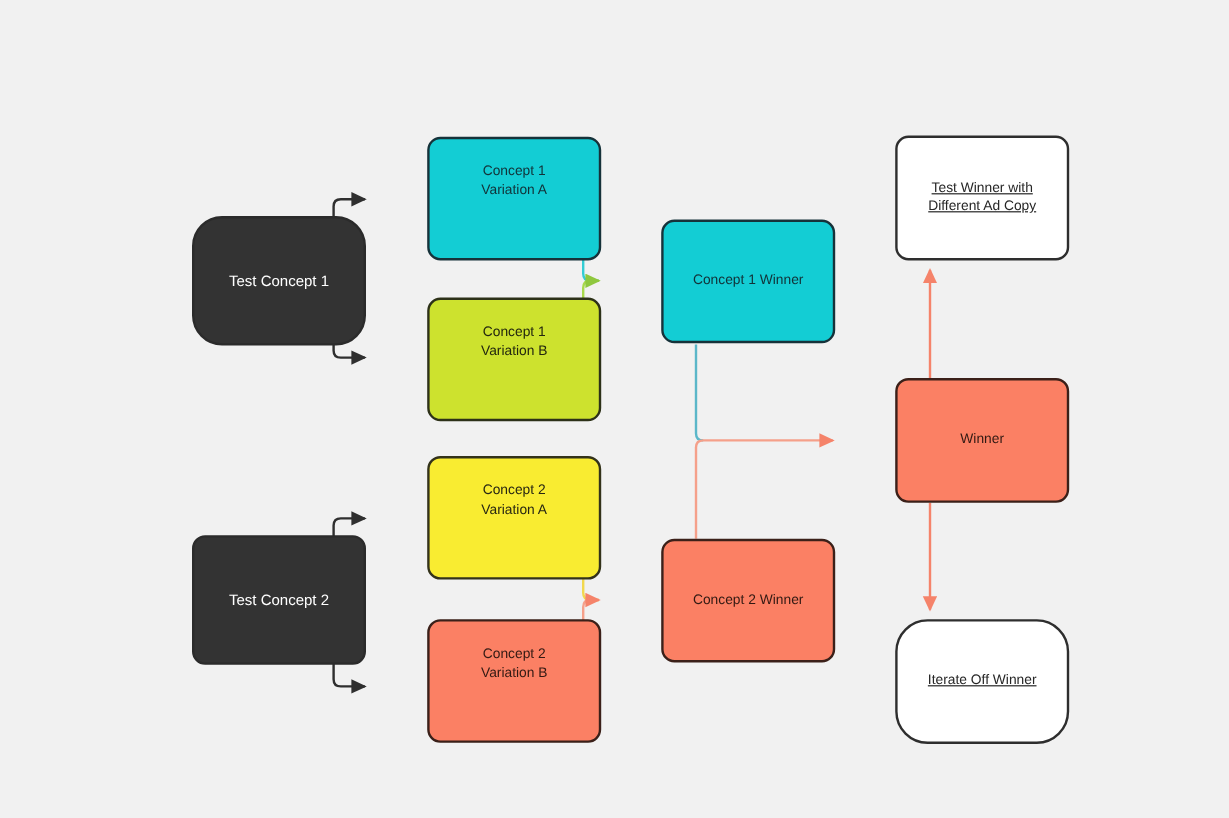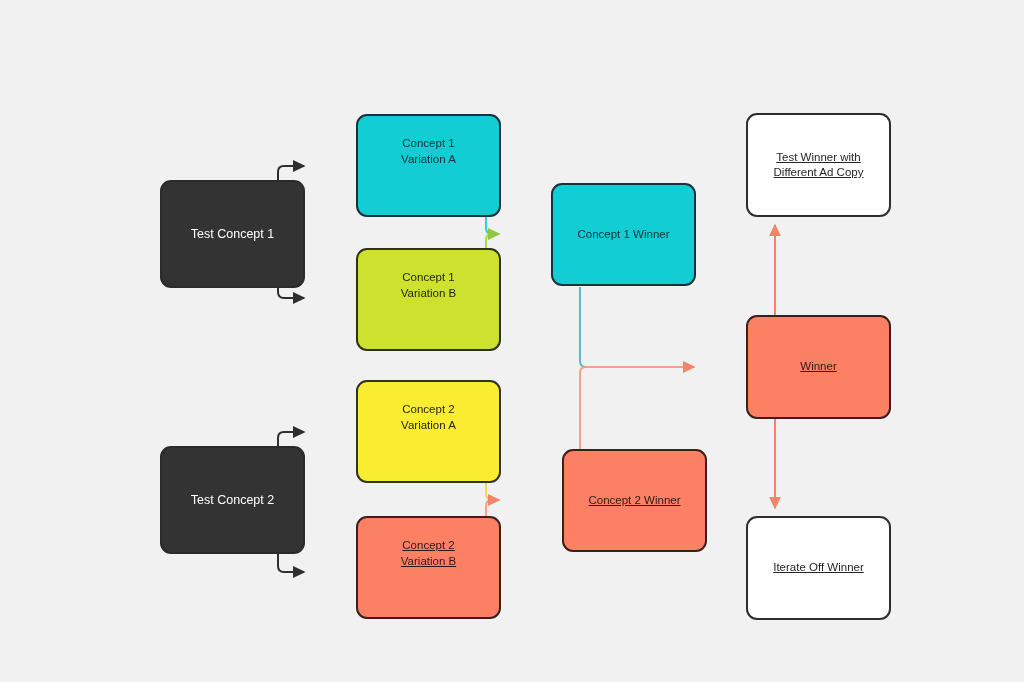--- a/index.html
+++ b/index.html
@@ -58,21 +58,20 @@
     background: #f9ec31;
     border: 2px solid #33321a;
     color: #282713;
     font-size: 11.5px;
   }
   .node-salmon {
     background: #fb8064;
     border: 2px solid #3b2019;
     color: #321913;
     font-size: 11.5px;
-    text-decoration: underline;
   }
   .node-white {
     background: #ffffff;
     border: 2px solid #2e2e2e;
     color: #262626;
     font-size: 11.5px;
     text-decoration: underline;
   }
   .node-label {
     display: block;
@@ -120,30 +119,30 @@
 
     <path d="M580,287 L580,361 Q580,367 586,367" fill="none" stroke="#5bb7c9" stroke-width="2"></path>
 
     <path d="M580,449 L580,373 Q580,367 586,367 L694,367" fill="none" stroke="#f5a08a" stroke-width="2" marker-end="url(#ah-salmon2)"></path>
 
     <path d="M775,315 L775,225" fill="none" stroke="#f5836a" stroke-width="2" marker-end="url(#ah-salmon2)"></path>
 
     <path d="M775,419 L775,508" fill="none" stroke="#f5836a" stroke-width="2" marker-end="url(#ah-salmon2)"></path>
   </svg>
 
-  <div class="node node-dark" style="left:116px; top:180px; width:145px; height:108px;"><span class="node-label">Test Concept 1</span></div>
+  <div class="node node-dark" style="left:116px; top:180px; width:145px; height:108px;border-radius:25px;"><span class="node-label">Test Concept 1</span></div>
   <div class="node node-cyan" style="left:312px; top:114px; width:145px; height:103px;"><span class="node-label label-up">Concept 1
 Variation A</span></div>
   <div class="node node-lime" style="left:312px; top:248px; width:145px; height:103px;"><span class="node-label label-up">Concept 1
 Variation B</span></div>
   <div class="node node-dark" style="left:116px; top:446px; width:145px; height:108px;"><span class="node-label">Test Concept 2</span></div>
   <div class="node node-yellow" style="left:312px; top:380px; width:145px; height:103px;"><span class="node-label label-up">Concept 2
 Variation A</span></div>
   <div class="node node-salmon" style="left:312px; top:516px; width:145px; height:103px;"><span class="node-label label-up">Concept 2
 Variation B</span></div>
   <div class="node node-cyan" style="left:507px; top:183px; width:145px; height:103px;text-align:right;"><span class="node-label">Concept 1 Winner</span></div>
-  <div class="node node-salmon" style="left:518px; top:449px; width:145px; height:103px;"><span class="node-label">Concept 2 Winner</span></div>
+  <div class="node node-salmon" style="left:507px; top:449px; width:145px; height:103px;"><span class="node-label">Concept 2 Winner</span></div>
   <div class="node node-salmon" style="left:702px; top:315px; width:145px; height:104px;"><span class="node-label">Winner</span></div>
   <div class="node node-white" style="left:702px; top:113px; width:145px; height:104px;"><span class="node-label">Test Winner with
 Different Ad Copy</span></div>
-  <div class="node node-white" style="left:702px; top:516px; width:145px; height:104px;"><span class="node-label">Iterate Off Winner</span></div>
+  <div class="node node-white" style="left:702px; top:516px; width:145px; height:104px;border-radius:27px;"><span class="node-label">Iterate Off Winner</span></div>
 
 </div>
 
 </body></html>

